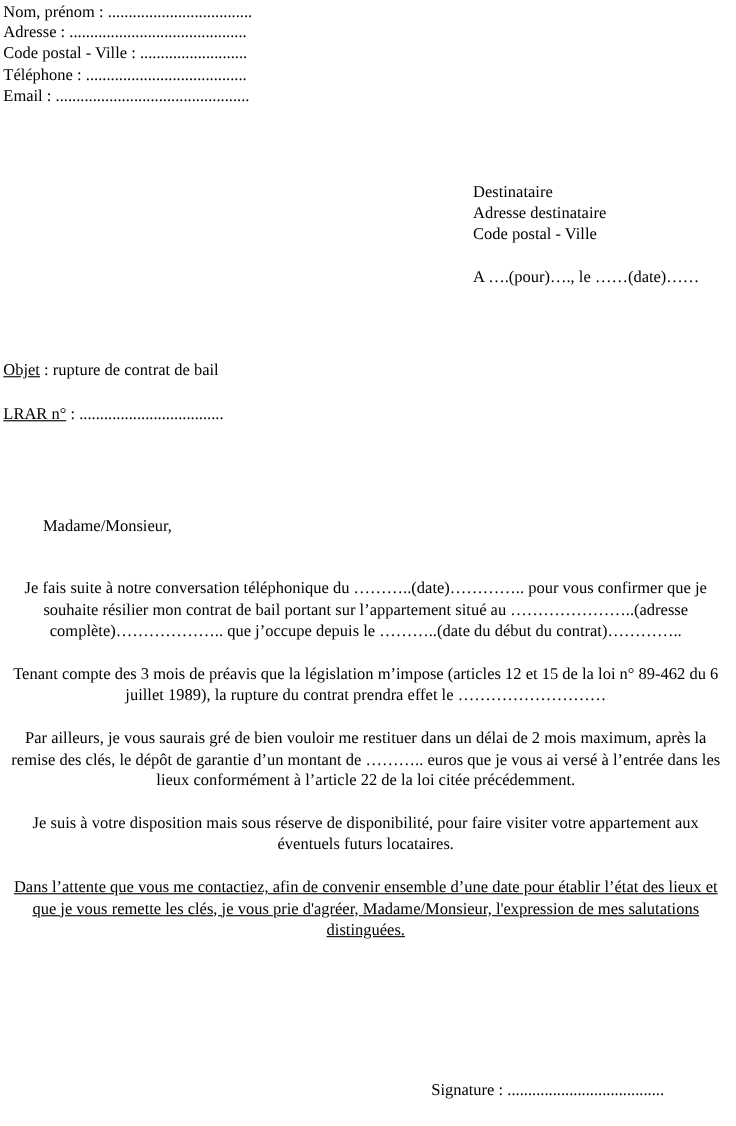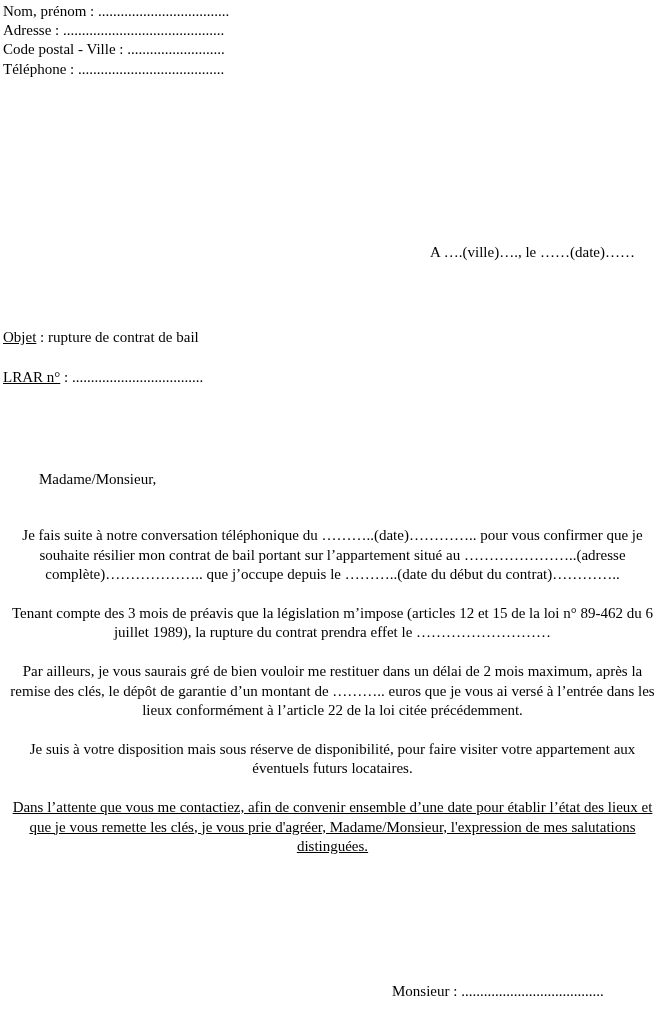--- a/index.html
+++ b/index.html
@@ -121,36 +121,42 @@
 </head>
 <body>
 
 <div class="page">
 
   <div class="sender-block">
     <div class="sender-line">Nom, prénom : ...................................</div>
     <div class="sender-line">Adresse : ...........................................</div>
     <div class="sender-line">Code postal - Ville : ..........................</div>
     <div class="sender-line">Téléphone : .......................................</div>
+    <div class="sender-line">Email : ...............................................</div>
   </div>
 
+  <div class="recipient-block">
+    <div class="recipient-line">Destinataire</div>
+    <div class="recipient-line">Adresse destinataire</div>
+    <div class="recipient-line">Code postal - Ville</div>
+  </div>
 
-  <div class="date-line">A ….(ville)…., le ……(date)……</div>
+  <div class="date-line">A ….(pour)…., le ……(date)……</div>
 
   <div class="subject-block">
     <div class="subject-line"><span class="ul">Objet</span><span> : </span><span>rupture de contrat de bail</span></div>
   </div>
 
   <div class="lrar-line"><span class="ul">LRAR n°</span><span> : </span><span>...................................</span></div>
 
   <div class="salutation">Madame/Monsieur,</div>
 
   <div class="body-block">
     <p class="body-para">Je fais suite à notre conversation téléphonique du ………..(date)………….. pour vous confirmer que je souhaite résilier mon contrat de bail portant sur l’appartement situé au …………………..(adresse complète)……………….. que j’occupe depuis le ………..(date du début du contrat)…………..</p>
     <p class="body-para">Tenant compte des 3 mois de préavis que la législation m’impose (articles 12 et 15 de la loi n° 89-462 du 6 juillet 1989), la rupture du contrat prendra effet le ………………………</p>
     <p class="body-para">Par ailleurs, je vous saurais gré de bien vouloir me restituer dans un délai de 2 mois maximum, après la remise des clés, le dépôt de garantie d’un montant de ……….. euros que je vous ai versé à l’entrée dans les lieux conformément à l’article 22 de la loi citée précédemment.</p>
     <p class="body-para">Je suis à votre disposition mais sous réserve de disponibilité, pour faire visiter votre appartement aux éventuels futurs locataires.</p>
     <p class="body-para">Dans l’attente que vous me contactiez, afin de convenir ensemble d’une date pour établir l’état des lieux et que je vous remette les clés, je vous prie d'agréer, Madame/Monsieur, l'expression de mes salutations distinguées.</p>
   </div>
 
-  <div class="signature-line"><span>Monsieur</span><span> : </span><span>......................................</span></div>
+  <div class="signature-line"><span>Signature</span><span> : </span><span>......................................</span></div>
 
 </div>
 
 </body></html>

